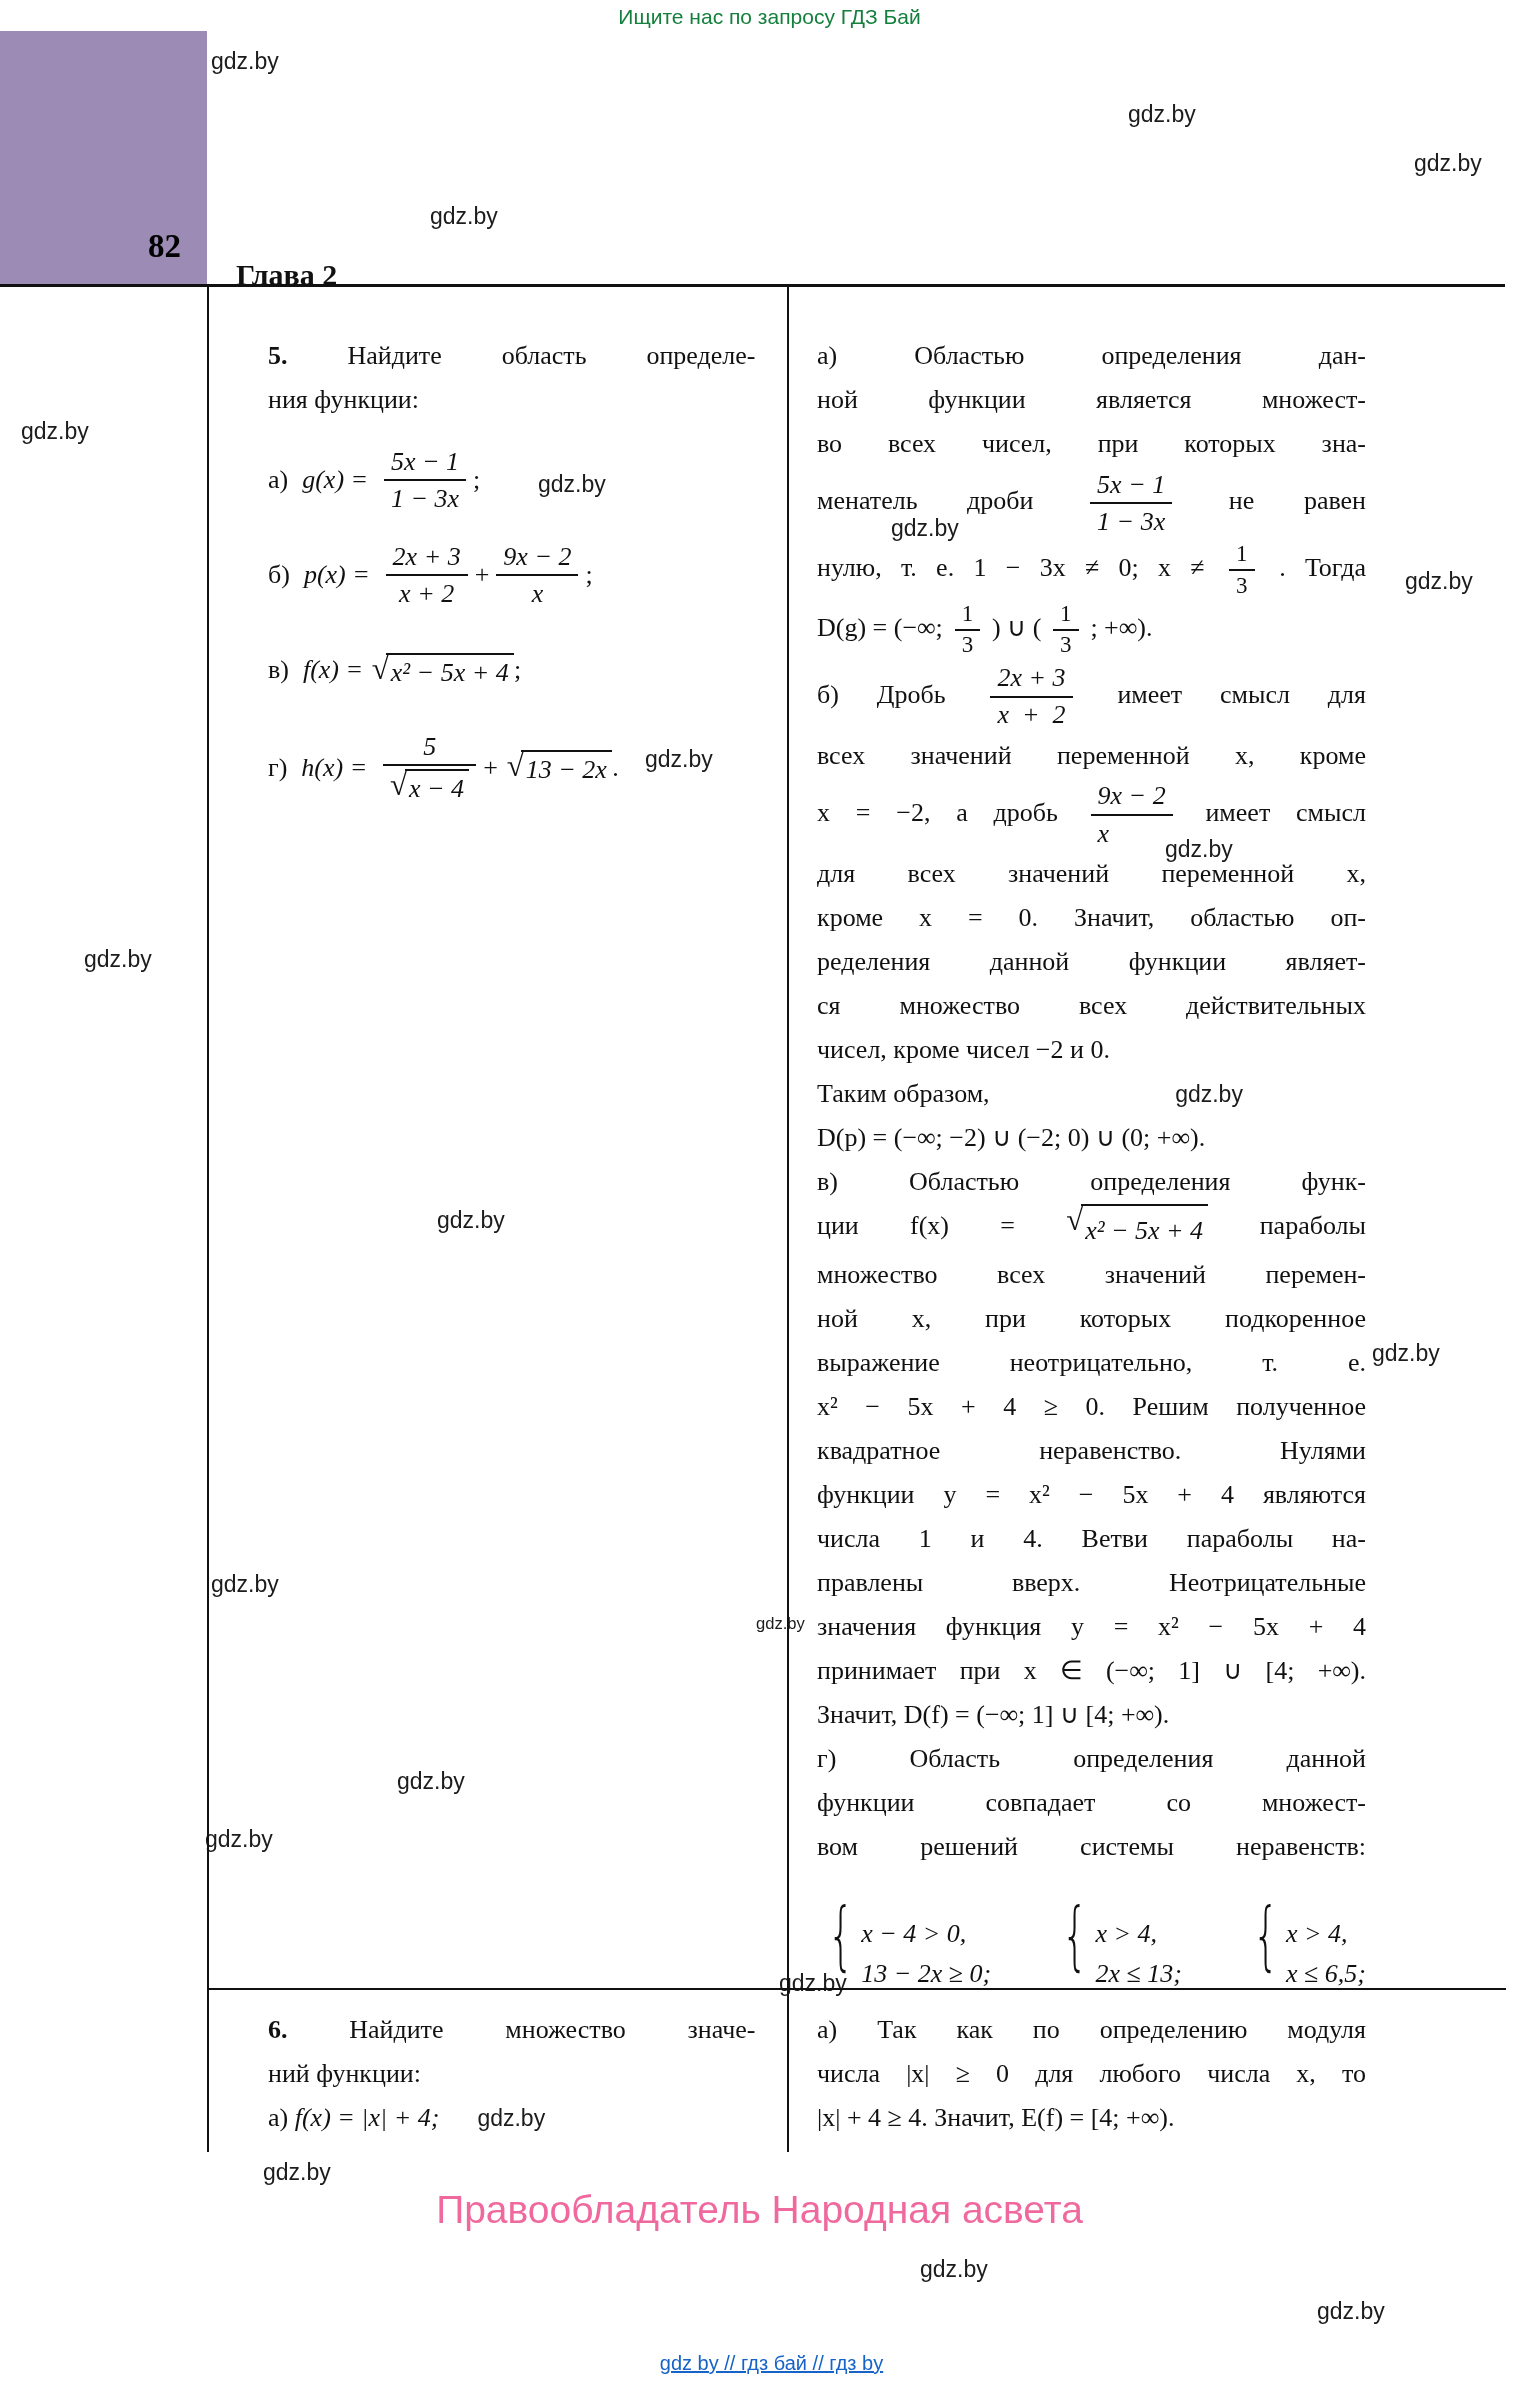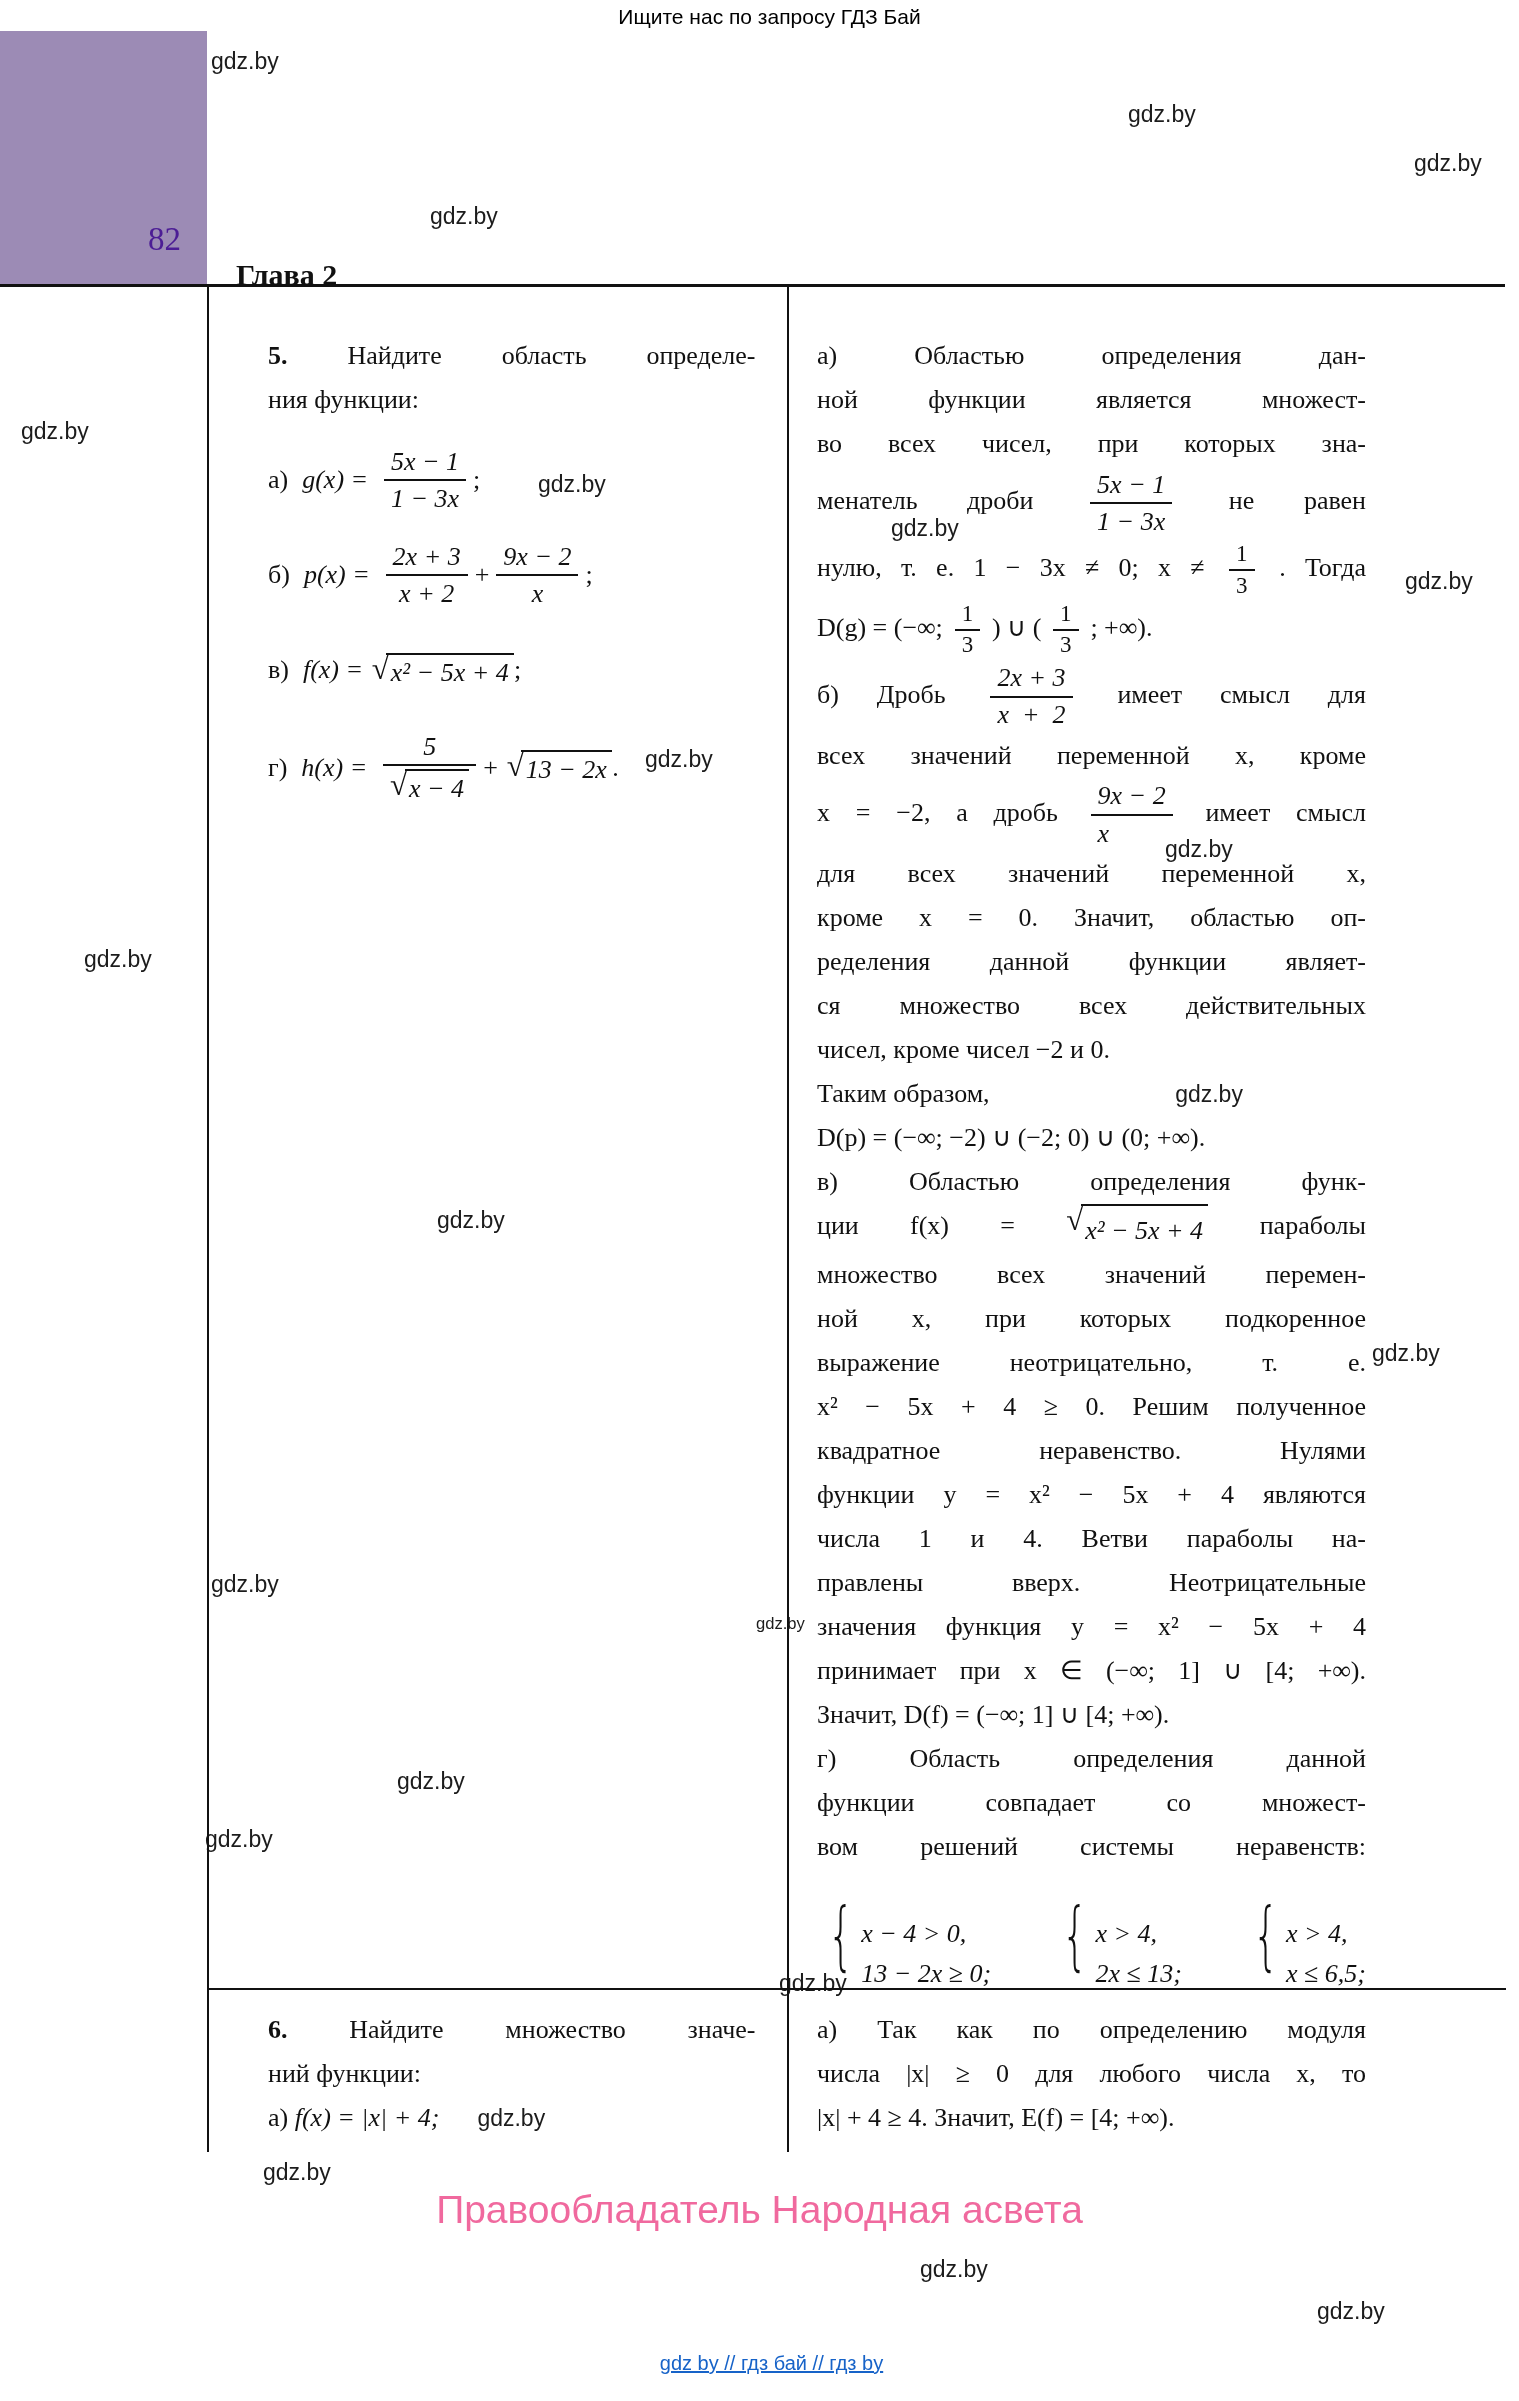--- a/index.html
+++ b/index.html
@@ -2,29 +2,29 @@
 <html style="font-size:14px"><head>
 <meta charset="utf-8">
 <style>
   * { margin:0; padding:0; box-sizing:border-box; }
   html,body { background:#ffffff; }
   body { width:1519px; height:2401px; position:relative; font-family:"Liberation Serif",serif; color:#111; }
   .page { position:absolute; inset:0; width:1519px; height:2401px; overflow:hidden; background:#fff; }
 
   
   .top-banner { position:absolute; top:5.3px; left:0; width:100%; text-align:center;
-    font-family:"Liberation Sans",sans-serif; font-size:21px; color:#000000;padding-left:20px; }
+    font-family:"Liberation Sans",sans-serif; font-size:21px; color:#15803d;padding-left:20px; }
   .copyright { position:absolute; top:2188px; left:0; width:100%; text-align:center;
     font-family:"Liberation Sans",sans-serif; font-size:39px; color:#f0699e; }
   .footer-links { position:absolute; top:2352px; left:12px; width:100%; text-align:center;
     font-family:"Liberation Sans",sans-serif; font-size:20px; color:#1763c8; text-decoration:underline; }
 
   
   .purple-block { position:absolute; left:0; top:31px; width:207px; height:254px; background:#9c8bb5; }
-  .page-number { position:absolute; right:26px; bottom:27px; font-size:33px; font-weight:normal; color:#4c1d95; }
+  .page-number { position:absolute; right:26px; bottom:20px; font-size:33px; font-weight:bold; color:#000000; }
   .chapter { position:absolute; left:236px; top:226px; font-size:30px; font-weight:bold;margin-top:32px; }
   .header-rule { position:absolute; left:0; top:284px; width:1505px; height:2.6px; background:#111; }
 
   
   .wm { position:absolute; font-family:"Liberation Sans",sans-serif; font-size:23px; color:#1c1c1c; white-space:nowrap; }
   .wm-sm { font-size:16.6px; }
   .wm-inline { font-family:"Liberation Sans",sans-serif; font-size:23px; color:#1c1c1c; }
 
   
   .solutions-table { position:absolute; left:207px; top:287px; width:1299px; border-left:2.6px solid #111; }

